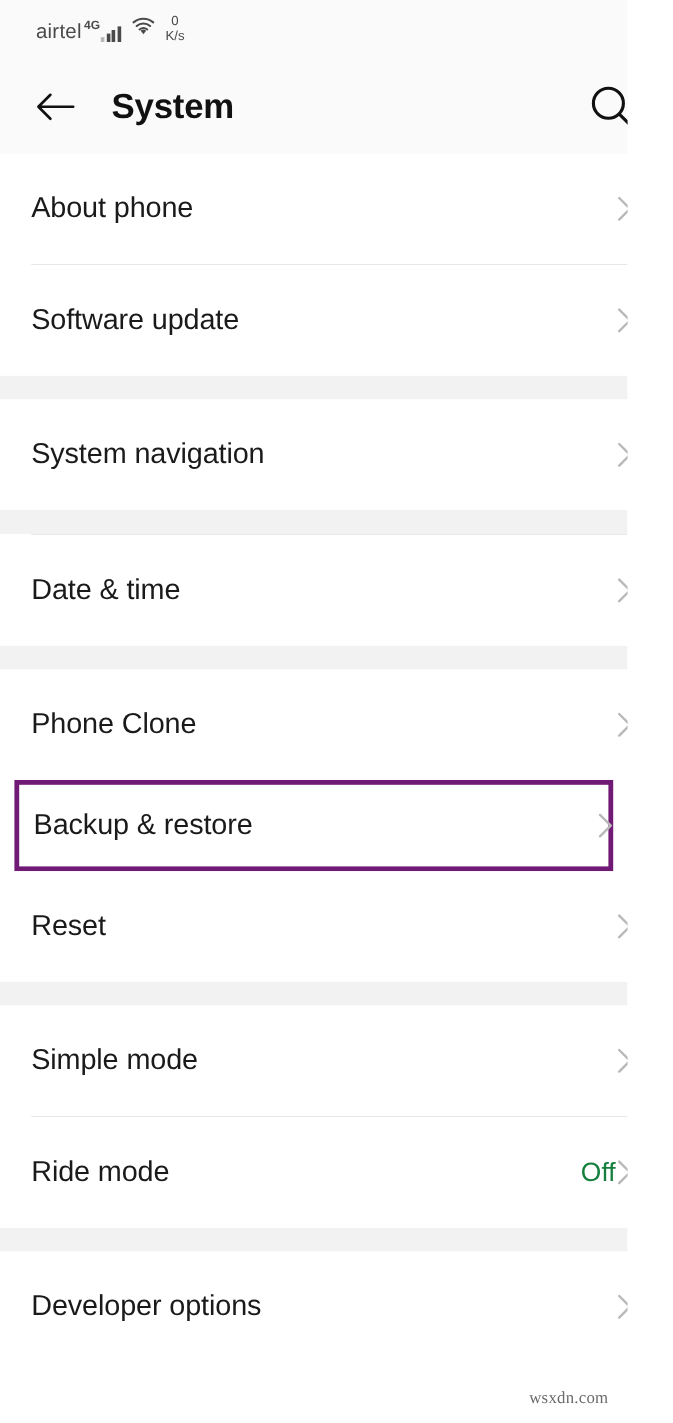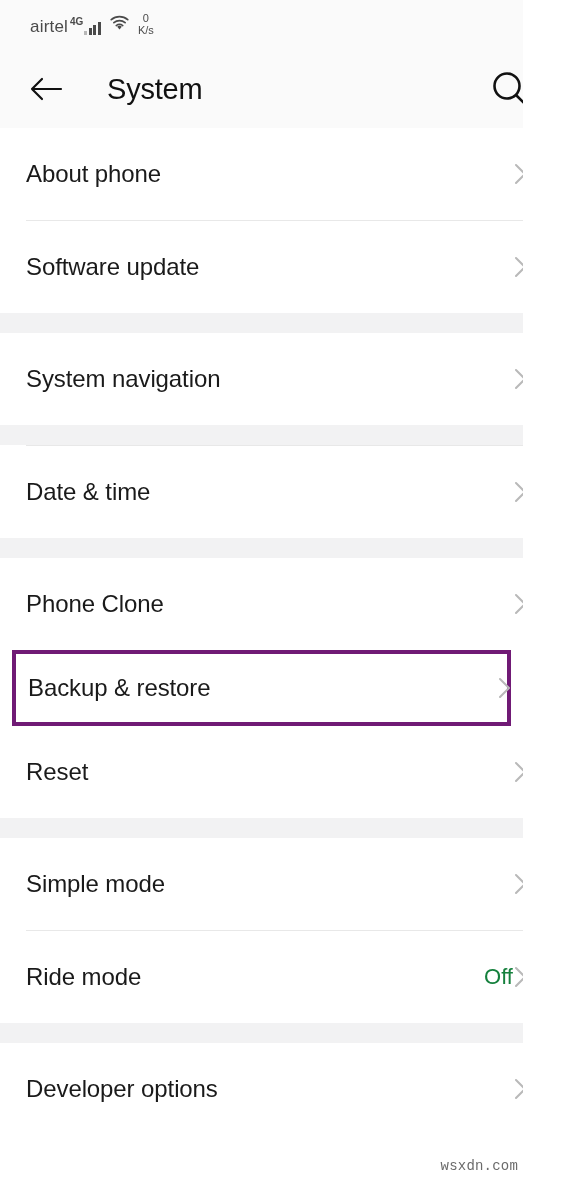--- a/index.html
+++ b/index.html
@@ -65,22 +65,22 @@
   .appbar {
     height: 78px;
     background: #fafafa;
     display: flex;
     align-items: center;
     padding-left: 26px;
     position: relative;
   }
   .back-btn { width: 40px; height: 40px; display: flex; align-items: center; justify-content: center; cursor: pointer; }
   .page-title {
-    font-size: 29px; color: #111; margin-left: 41px;
-    font-weight: 400; letter-spacing: -0.2px;
+    font-size: 29px; color: #111; margin-left: 27px;
+    font-weight: 700; letter-spacing: -0.2px;
   }
   .search-btn {
     position: absolute; right: -12px; top: 50%; transform: translateY(-50%);
     width: 52px; height: 52px; display: flex; align-items: center; justify-content: center;
     cursor: pointer;
   }
 
   
   .list { background: #ffffff; }
   .group { background: #ffffff; }
@@ -106,23 +106,23 @@
   
   .row.highlight {
     border: 4px solid #701a75;
     height: 76px;
     margin: 0 12px;
     padding-left: 12px;
   }
 
   
   .watermark {
-    position: absolute; right: 5px; bottom: 12px;
+    position: absolute; right: 16px; bottom: 12px;
     font-size: 14px; color: #6b6b6b;
-    font-family: Liberation Mono, monospace;
+    font-family: Liberation Serif, serif;
     letter-spacing: 0.2px;
   }
 </style>
 </head>
 <body>
 
 <div class="screen">
 
   <div class="statusbar">
     <div class="sb-left">

